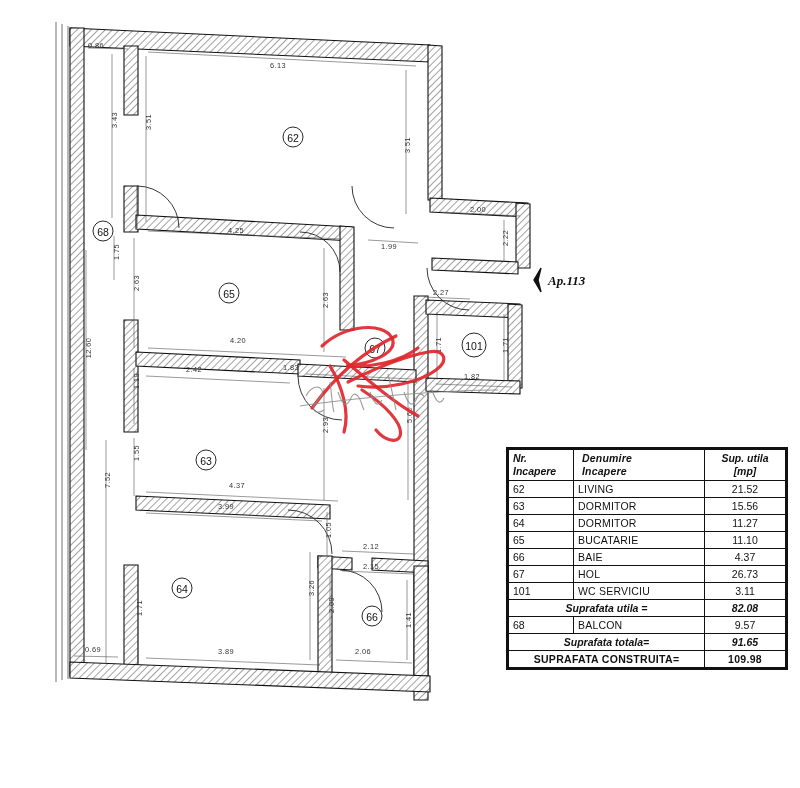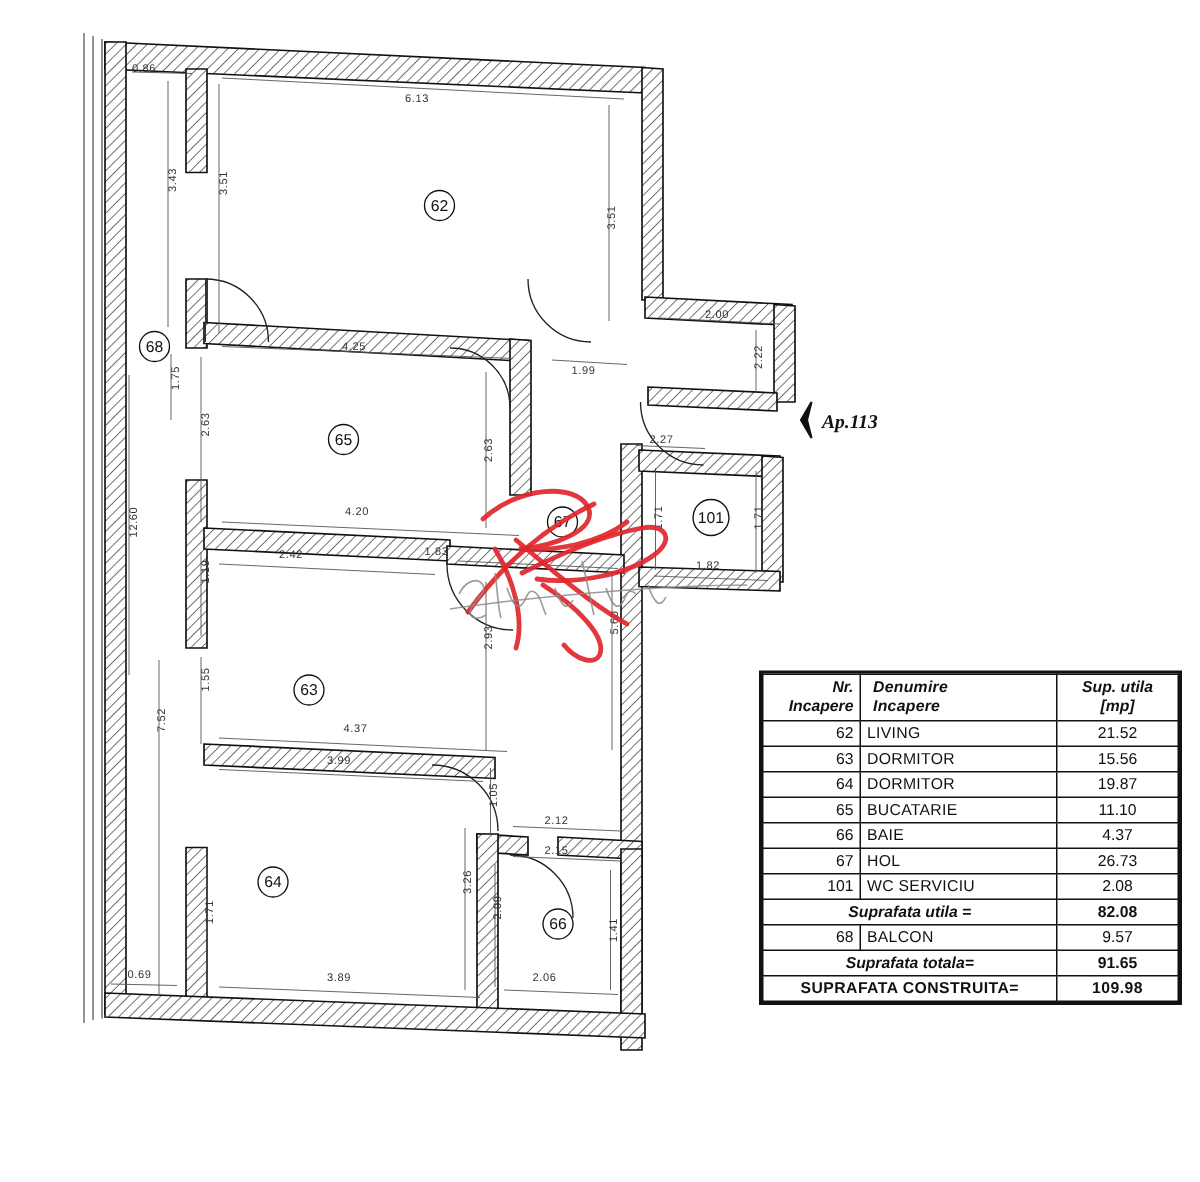--- a/index.html
+++ b/index.html
@@ -30,26 +30,26 @@
 
   
   #area-table{position:absolute;left:506px;top:447px;width:278px;
               border:2px solid #111;border-collapse:collapse;background:#fff;}
   #area-table table{border-collapse:collapse;width:100%;
                     font-family:"Liberation Sans",sans-serif;}
   #area-table td,#area-table th{border:1px solid #111;padding:2px 4px;
        font-size:10.5px;color:#111;}
   .th-cell{font-weight:bold;font-style:italic;text-align:center;line-height:1.25;
            font-size:10.5px;}
-  .c-num{text-align:right;width:56px;font-size:10.5px;margin-top:42px;}
+  .c-num{text-align:left;width:56px;font-size:10.5px;margin-top:42px;}
   .c-name{text-align:left;padding-left:8px;font-size:10.5px;letter-spacing:.2px;}
   .c-area{text-align:center;width:72px;font-size:10.5px;margin-top:40px;}
   .sum-label{font-weight:bold;font-style:italic;text-align:center;padding-left:6px;
              font-size:10.5px;}
-  .sum-val{font-weight:bold;text-align:center;font-size:10.5px;}
+  .sum-val{font-weight:bold;font-style:italic;text-align:center;font-size:10.5px;}
   .big-sum{font-weight:bold;text-align:center;font-size:11px;
            letter-spacing:.3px;}
 </style>
 </head>
 <body>
 
 <div id="plan-root">
   <svg width="800" height="788" viewBox="0 0 800 788">
     <defs>
       <pattern id="hatchPat" width="5" height="5" patternUnits="userSpaceOnUse" patternTransform="rotate(45)">
@@ -288,41 +288,41 @@
           <td class="c-area">21.52</td>
         </tr>
         <tr>
           <td class="c-num">63</td>
           <td class="c-name">DORMITOR</td>
           <td class="c-area">15.56</td>
         </tr>
         <tr>
           <td class="c-num">64</td>
           <td class="c-name">DORMITOR</td>
-          <td class="c-area">19.87</td>
+          <td class="c-area">11.27</td>
         </tr>
         <tr>
           <td class="c-num">65</td>
           <td class="c-name">BUCATARIE</td>
           <td class="c-area">11.10</td>
         </tr>
         <tr>
           <td class="c-num">66</td>
           <td class="c-name">BAIE</td>
           <td class="c-area">4.37</td>
         </tr>
         <tr>
           <td class="c-num">67</td>
           <td class="c-name">HOL</td>
           <td class="c-area">26.73</td>
         </tr>
         <tr>
           <td class="c-num">101</td>
           <td class="c-name">WC SERVICIU</td>
-          <td class="c-area">2.08</td>
+          <td class="c-area">3.11</td>
         </tr>
       </tbody>
     <tbody>
       <tr>
         <td class="sum-label" colspan="2">Suprafata utila =</td>
         <td class="sum-val">82.08</td>
       </tr>
       <tr>
         <td class="c-num">68</td>
         <td class="c-name">BALCON</td>

